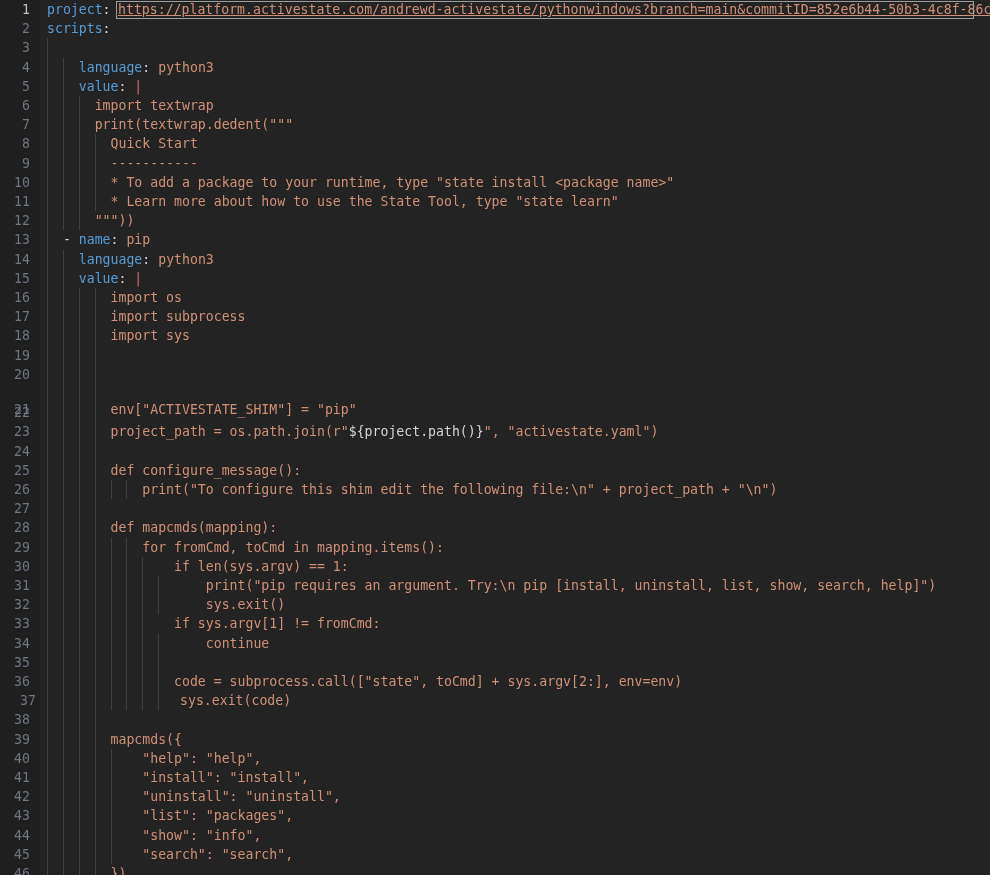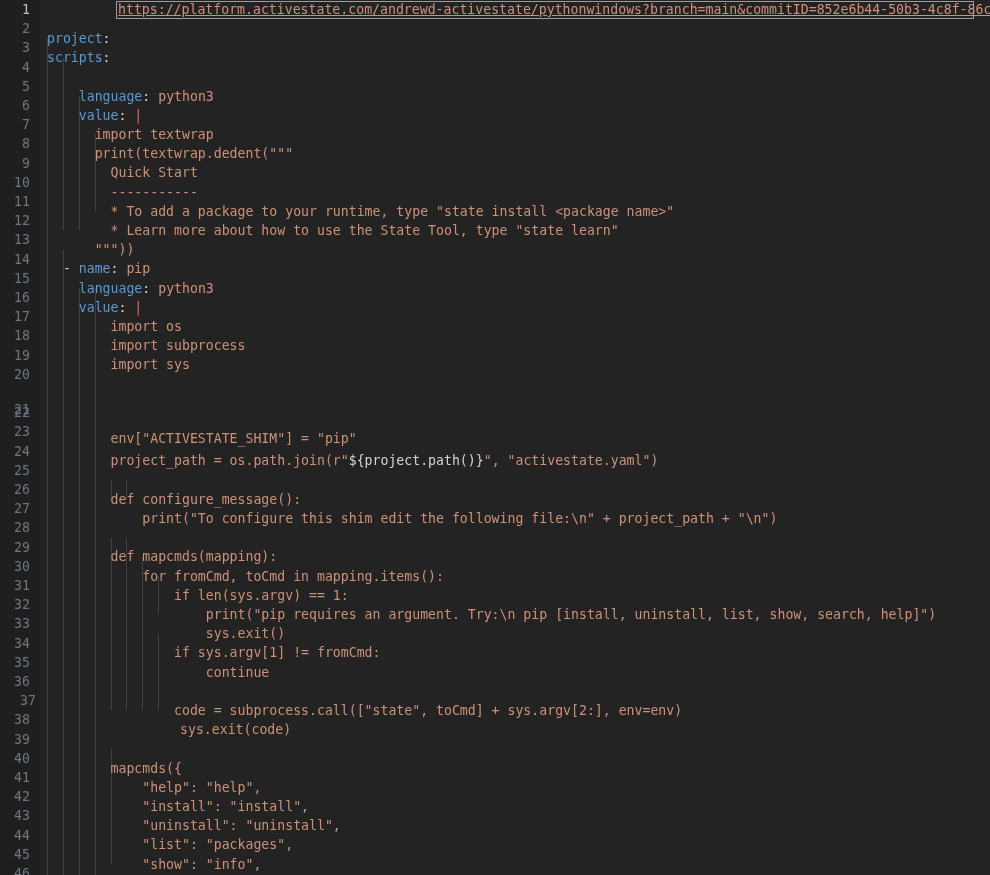--- a/index.html
+++ b/index.html
@@ -58,21 +58,20 @@
   .code-line.active .lnum {
     color: #b9c0c7;
   }
 
   .ltext {
     position: absolute;
     left: 47px;
     top: 0;
     line-height: 19.2px;
     white-space: pre;
-    margin-top: 29px;
   }
 
   
   #guides {
     position: absolute;
     left: 0; top: 0;
     width: 990px; height: 875px;
     pointer-events: none;
   }
   .guide {

